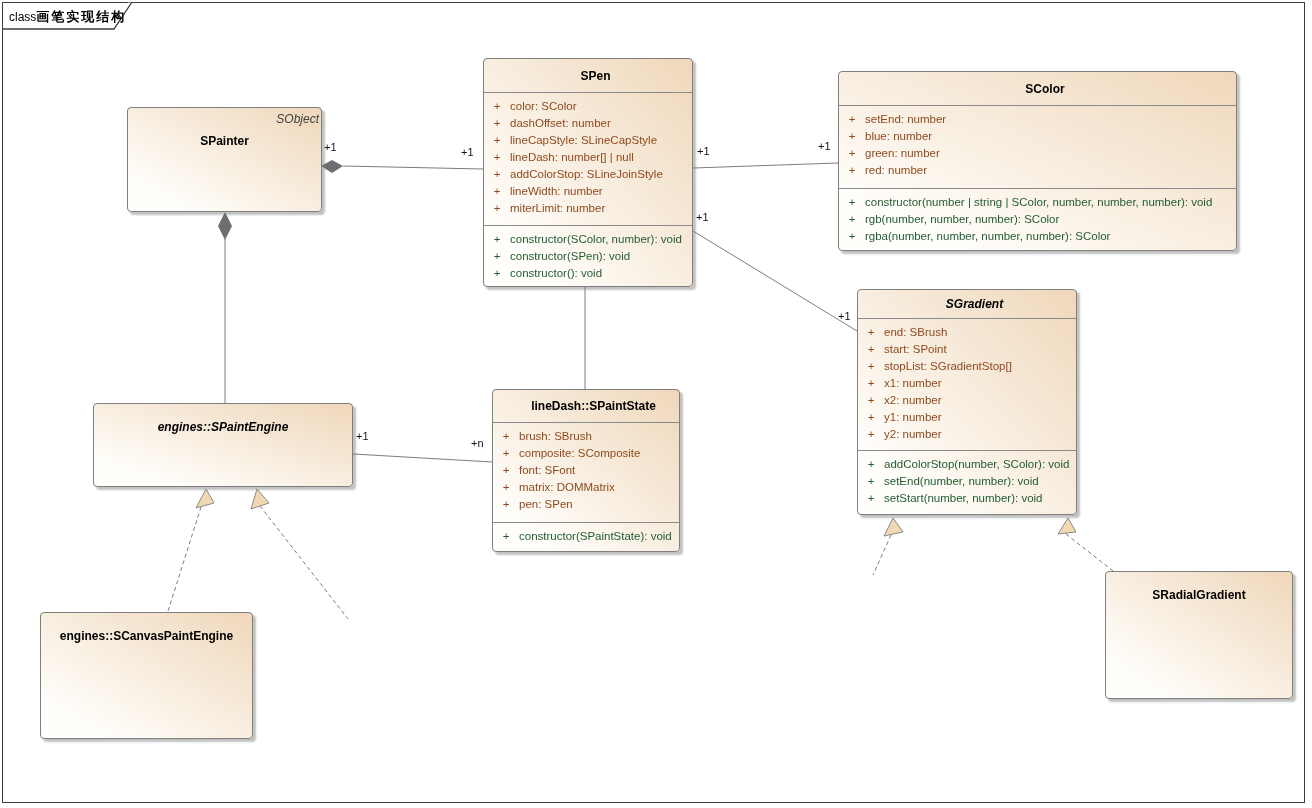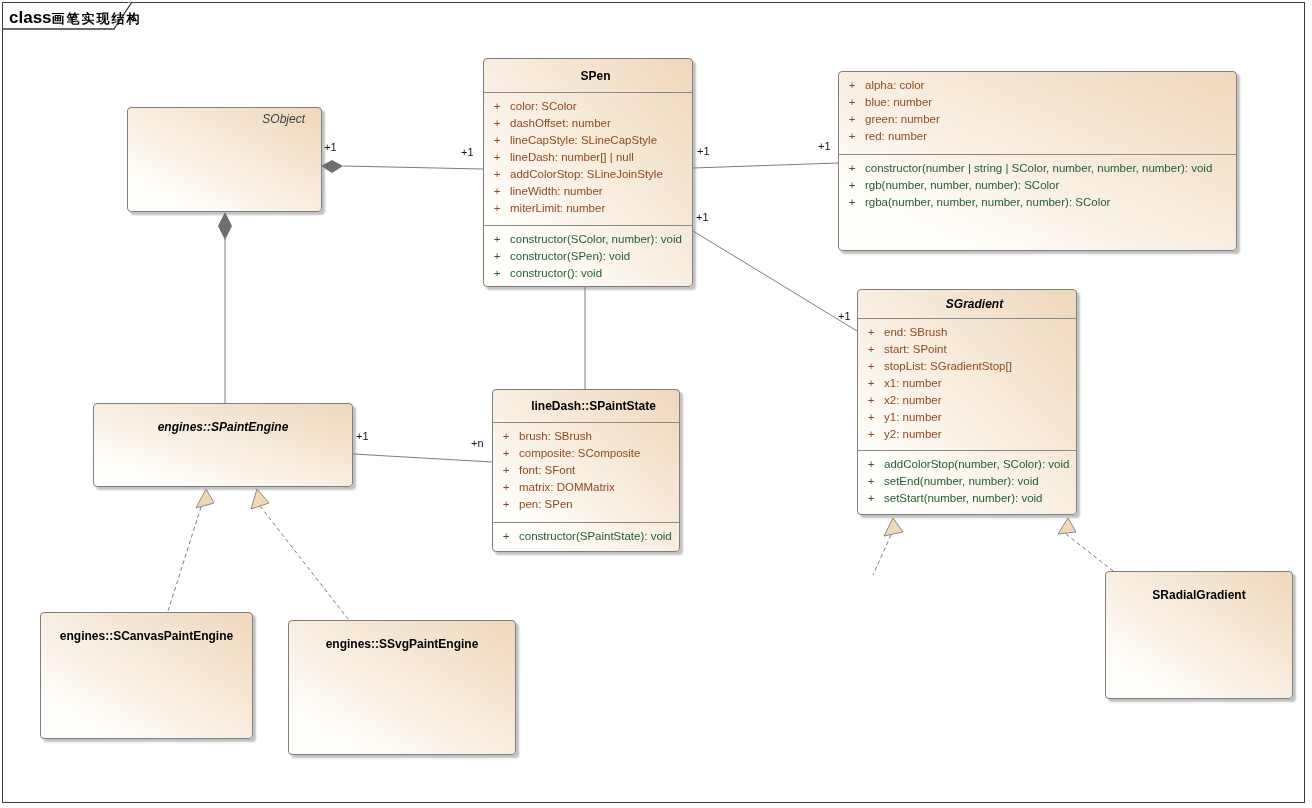--- a/index.html
+++ b/index.html
@@ -3,34 +3,34 @@
 <meta charset="utf-8">
 <style>
   * { margin:0; padding:0; box-sizing:border-box; }
   html,body { width:1312px; height:808px; background:#ffffff; overflow:hidden;
               font-family:"Liberation Sans", sans-serif; }
   #canvas { position:relative; width:1312px; height:808px; background:#ffffff; }
   #frame { position:absolute; left:2px; top:2px; width:1303px; height:801px;
            border:1px solid #3c3c3c; }
   #connector-svg { position:absolute; left:0; top:0; z-index:1; }
   .tab-label { position:absolute; left:9px; top:8px; z-index:3; font-size:13px; color:#000; }
-  .tab-label .kw { font-weight:bold; font-size:17px; letter-spacing:0px; }
+  .tab-label .kw { font-weight:normal; font-size:12px; letter-spacing:0px; }
   .tab-label .nm { font-weight:bold; letter-spacing:2px; }
 
   .cls { position:absolute; z-index:2; border:1px solid #7f7f7f; border-radius:4px;
          background:linear-gradient(to top right, #fffefb 15%, #efd7ba 100%);
          box-shadow:3px 3px 2px rgba(120,120,120,0.45); }
   .cls .title-comp { display:flex; align-items:center; justify-content:center;
                      border-bottom:1px solid #8a8a8a;padding-left:15px; }
   .cls .title { font-weight:bold; font-size:12px; color:#000; text-align:center; }
   .cls .title.it { font-style:italic; }
   .title-solo { padding-top:16px; text-align:center; font-weight:bold; font-size:12px; }
   .title-solo.it { font-style:italic; }
   .stereo { text-align:right; font-style:italic; font-size:12px; color:#3d3d3d;
-            padding:4px 16px 0 0; }
+            padding:4px 2px 0 0; }
   .painter-title { text-align:center; font-weight:bold; font-size:12px; padding-top:8px; }
 
   .comp { padding-top:5px; border-bottom:1px solid #8a8a8a; overflow:hidden; }
   .comp.last { border-bottom:none; }
   .row { display:flex; font-size:11.5px; line-height:17px; white-space:nowrap; }
   .row .vis { width:26px; text-align:center; flex:0 0 26px; }
   .attr { color:#8e4a1f; }
   .meth { color:#235c31; }
 
   .mult { position:absolute; z-index:2; font-size:11px; color:#111111; }
@@ -100,20 +100,21 @@
   <div class="mult" style="left:461px;top:146px">+1</div>
   <div class="mult" style="left:697px;top:145px">+1</div>
   <div class="mult" style="left:818px;top:140px">+1</div>
   <div class="mult" style="left:696px;top:211px">+1</div>
   <div class="mult" style="left:838px;top:310px">+1</div>
   <div class="mult" style="left:356px;top:430px">+1</div>
   <div class="mult" style="left:471px;top:437px">+n</div>
 
   <div class="cls" style="left:127px;top:107px;width:195px;height:105px">
     <div class="stereo">SObject</div>
+    <div class="painter-title">SPainter</div>
   </div>
 
   <div class="cls" style="left:483px;top:58px;width:210px;height:229px">
     <div class="title-comp" style="height:34px">
       <div class="title">SPen</div>
     </div>
     <div class="comp" style="height:133px">
       <div class="row attr">
           <span class="vis">+</span>
           <span>color: SColor</span>
@@ -153,24 +154,27 @@
           <span>constructor(SPen): void</span>
         </div>
       <div class="row meth">
           <span class="vis">+</span>
           <span>constructor(): void</span>
         </div>
     </div>
   </div>
 
   <div class="cls" style="left:838px;top:71px;width:399px;height:180px">
+    <div class="title-comp" style="height:34px">
+      <div class="title">SColor</div>
+    </div>
     <div class="comp" style="height:83px">
       <div class="row attr">
           <span class="vis">+</span>
-          <span>alpha: color</span>
+          <span>setEnd: number</span>
         </div>
       <div class="row attr">
           <span class="vis">+</span>
           <span>blue: number</span>
         </div>
       <div class="row attr">
           <span class="vis">+</span>
           <span>green: number</span>
         </div>
       <div class="row attr">
@@ -279,21 +283,18 @@
           <span class="vis">+</span>
           <span>constructor(SPaintState): void</span>
         </div>
     </div>
   </div>
 
   <div class="cls" style="left:40px;top:612px;width:213px;height:127px">
     <div class="title-solo">engines::SCanvasPaintEngine</div>
   </div>
 
-  <div class="cls" style="left:288px;top:620px;width:228px;height:135px">
-    <div class="title-solo">engines::SSvgPaintEngine</div>
-  </div>
 
 
   <div class="cls" style="left:1105px;top:571px;width:188px;height:128px">
     <div class="title-solo">SRadialGradient</div>
   </div>
 </div>
 
 </body></html>

